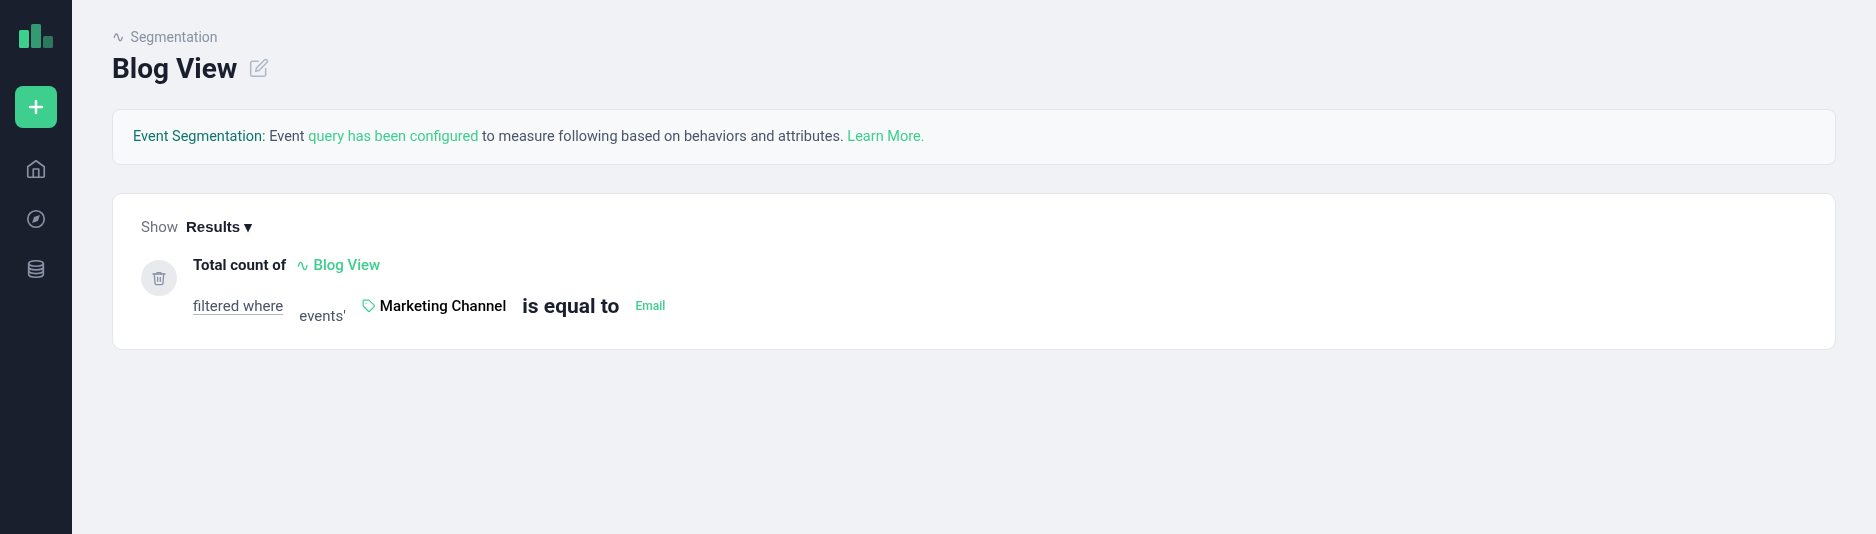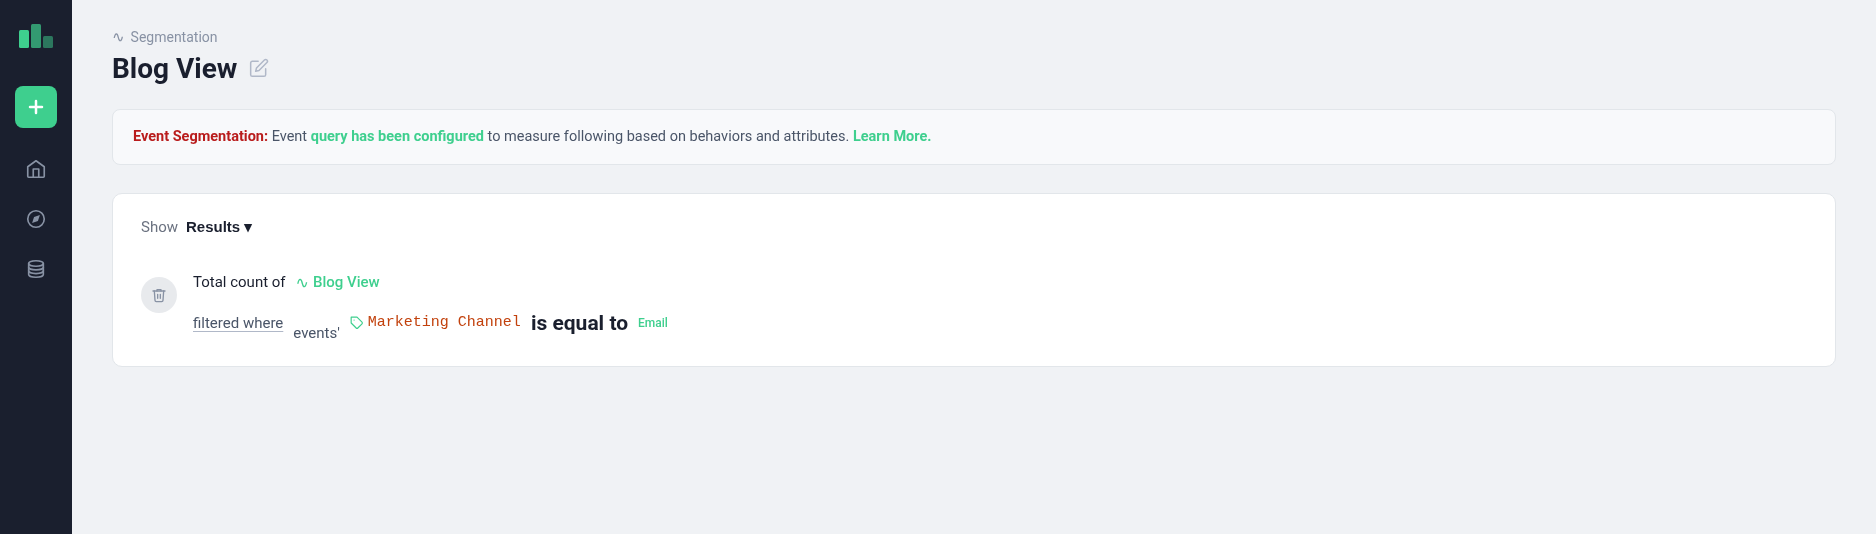--- a/index.html
+++ b/index.html
@@ -94,45 +94,44 @@
       border: 1px solid #e2e6ea;
       border-radius: 8px;
       padding: 16px 20px;
       margin-bottom: 28px;
       font-size: 14.5px;
       color: #4a5568;
       line-height: 1.5;
     }
 
     .info-banner .label-bold {
-      font-weight: 700;
-      color: #b91c1c;
+      font-weight: 400;
+      color: #0f766e;
     }
 
     .info-banner .link-green {
       color: #3ecf8e;
       cursor: pointer;
-      font-weight: bold;
     }
 
     
     .query-builder {
       background: #fff;
       border: 1px solid #e2e6ea;
       border-radius: 10px;
       padding: 24px 28px;
     }
 
     .show-row {
       display: flex;
       align-items: center;
       gap: 8px;
       font-size: 15px;
       color: #6b7280;
-      margin-bottom: 37px;
+      margin-bottom: 20px;
     }
 
     .show-label {
       color: #6b7280;
     }
 
     .results-dropdown {
       display: flex;
       gap: 4px;
       font-weight: 700;
@@ -179,27 +178,27 @@
     .condition-line-1 {
       display: flex;
       align-items: center;
       gap: 10px;
       font-size: 15px;
     }
 
     .condition-line-2 {
       display: flex;
       align-items: center;
-      gap: 10px;
+      gap: 16px;
       font-size: 15px;
       text-align: center;
     }
 
     .total-count-label {
-      font-weight: 400;
+      font-weight: 700;
       color: #1a1f2e;
       font-size: 15px;
     }
 
     .event-link {
       display: flex;
       align-items: center;
       gap: 4px;
       color: #3ecf8e;
       font-weight: 500;
@@ -218,25 +217,24 @@
     .events-text {
       color: #4a5568;
       font-size: 15px;
       margin-top: 20px;
     }
 
     .property-link {
       display: flex;
       align-items: center;
       gap: 4px;
-      color: #c2410c;
+      color: #000000;
       font-weight: 500;
       cursor: pointer;
       font-size: 15px;
-      font-family: Liberation Mono, monospace;
     }
 
     .is-equal-to-label {
       font-weight: 700;
       color: #1a1f2e;
       font-size: 21px;
     }
 
     .value-link {
       color: #3ecf8e;

